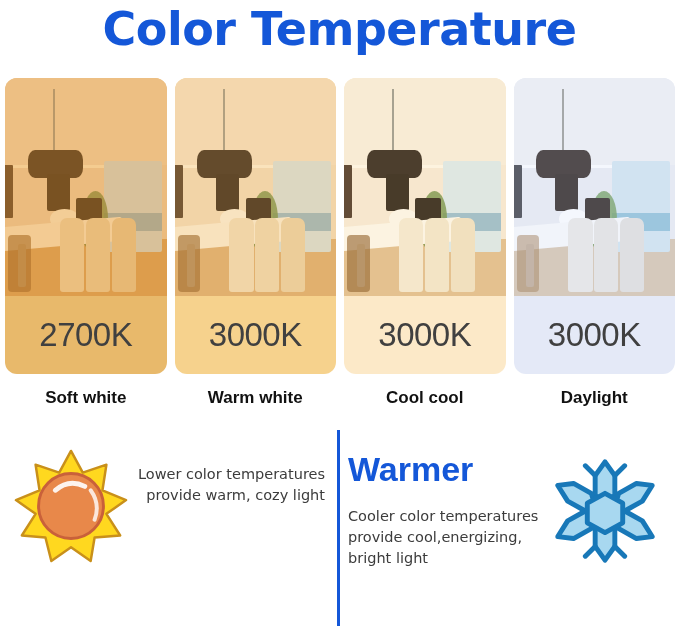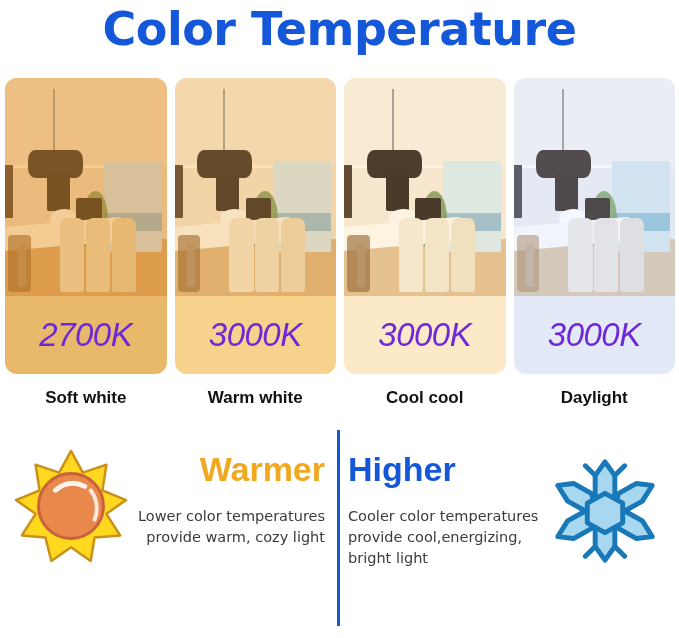--- a/index.html
+++ b/index.html
@@ -209,23 +209,22 @@
   }
 
   
   .kband {
     flex: 1;
     display: flex;
     align-items: center;
     justify-content: center;
     font-family: "Liberation Sans", sans-serif;
     font-size: 33px;
-    color: #6d28d9;
+    color: #404040;
     letter-spacing: -0.5px;
-    font-style: italic;
   }
 
   
   .caption-row {
     position: absolute;
     top: 388px;
     left: 5px;
     width: 670px;
     display: flex;
     gap: 8px;
@@ -442,20 +441,19 @@
       <path d="M108 86 L92 88 L74 78 L70 66 L80 60 L98 70 Z"></path>
       <path d="M12 86 L22 70 L40 60 L50 66 L46 78 L28 88 Z"></path>
       <path d="M108 34 L98 50 L80 60 L70 54 L74 42 L92 32 Z"></path>
       <path d="M60 42 L78 52 L78 72 L60 82 L42 72 L42 52 Z"></path>
       <path d="M40 14 L50 24 M80 14 L70 24 M40 106 L50 96 M80 106 L70 96"></path>
     </g>
   </svg>
 </div>
 
 <div class="warm-block">
-  <div class="head-warm">Warmer</div>
   <div class="desc">Lower color temperatures provide warm, cozy light</div>
 </div>
 
 <div class="cool-block">
-  <div class="head-cool">Higher</div>
+  <div class="head-cool">Warmer</div>
   <div class="desc">Cooler color temperatures provide cool,energizing, bright light</div>
 </div>
 
 </body></html>

